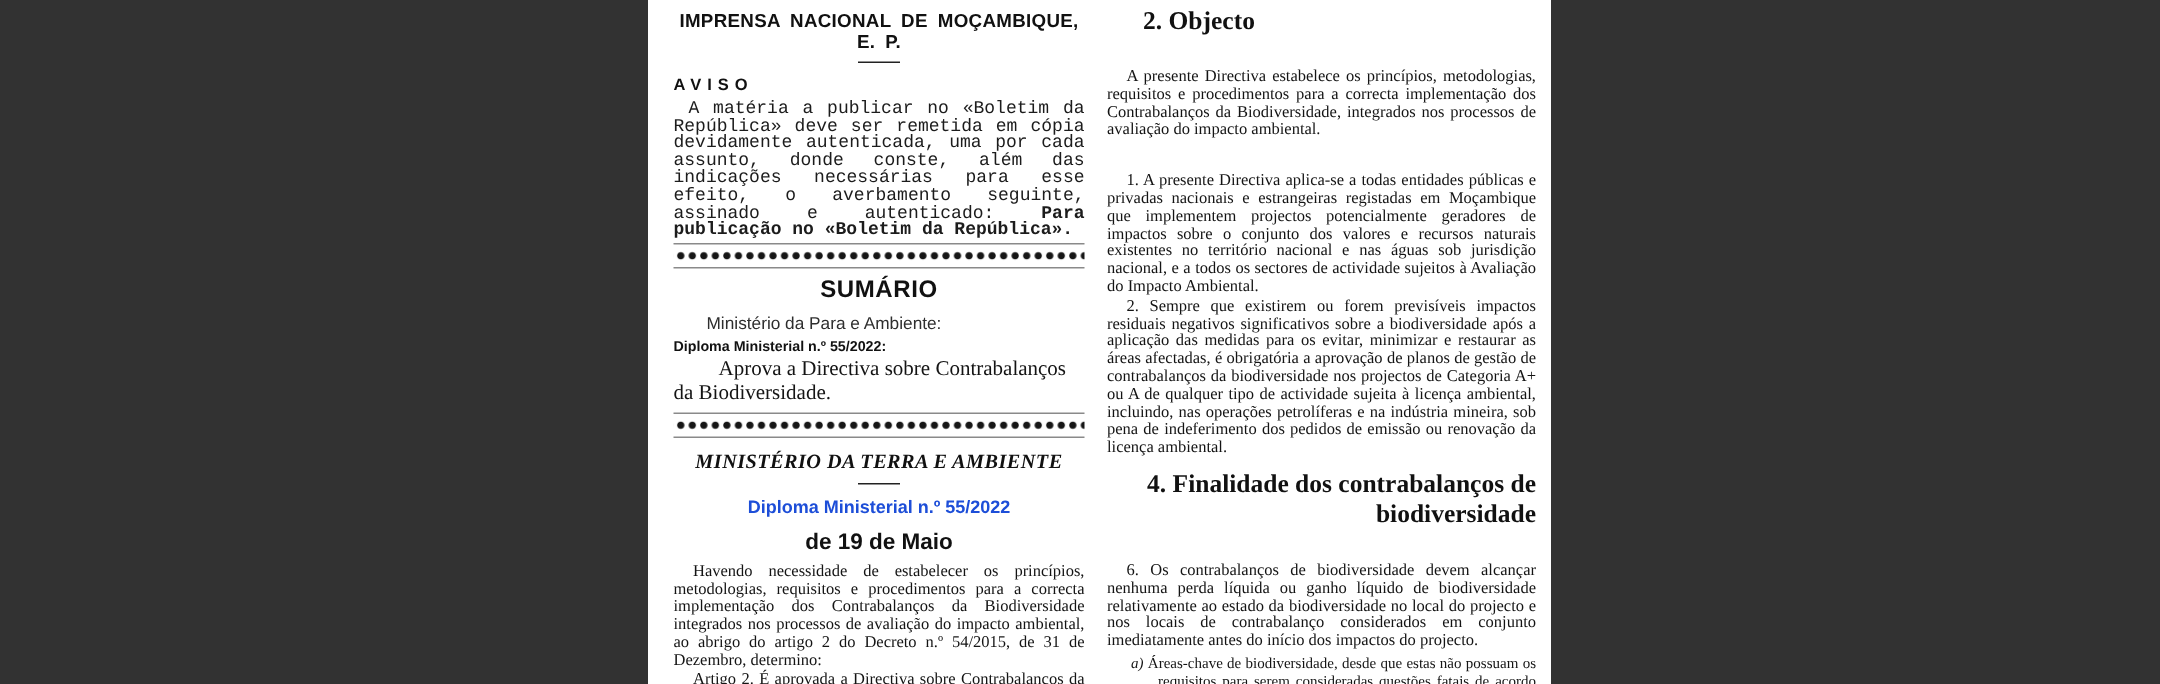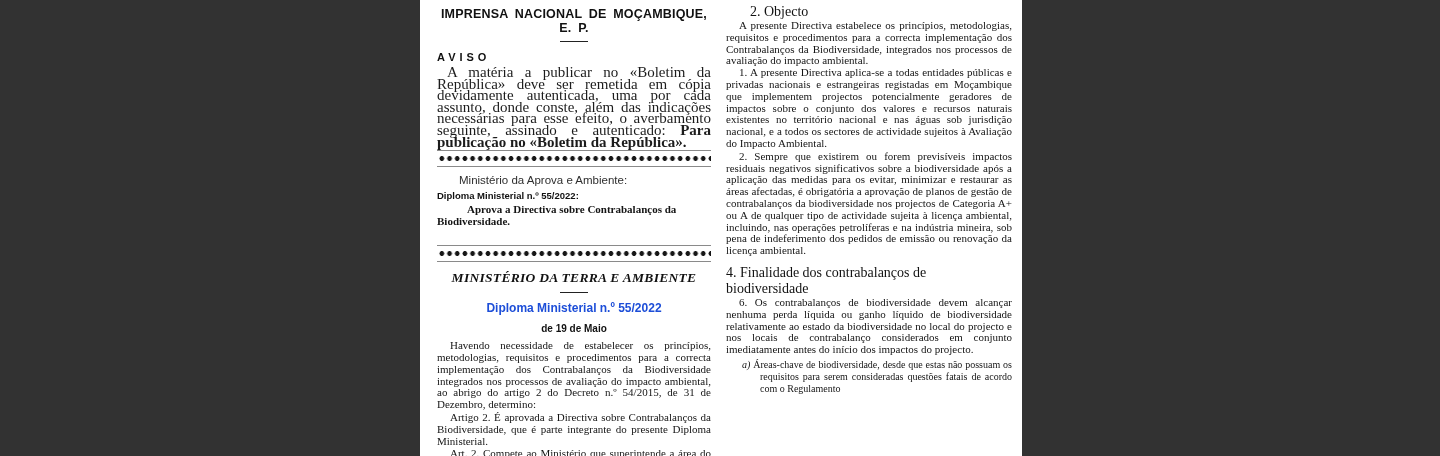--- a/index.html
+++ b/index.html
@@ -5,21 +5,21 @@
   * { box-sizing: border-box; }
   html, body { margin: 0; padding: 0; }
   body {
     width: 1440px; height: 456px;
     background: #323232;
     overflow: hidden;
     font-family: "Liberation Serif", serif;
     position: relative;
   }
   .paper {
-    position: absolute; left: 420px; top: 0;
+    position: absolute; left: 432px; top: 0;
     width: 602px; height: 456px;
     background: #ffffff;
     color: #141414;
     overflow: hidden;
   }
   .col { position: absolute; top: 0; }
   .col-left  { left: 17px;  width: 274px; }
   .col-right { left: 306px; width: 286px; }
 
   
@@ -33,22 +33,22 @@
     width: 28px; height: 0;
     border-top: 1.5px solid #222;
     margin: 6px auto 0 auto;
   }
   .aviso-title {
     font-family: "Liberation Sans", sans-serif;
     font-size: 11px; font-weight: bold; text-align: left;
     letter-spacing: 4px; margin-top: 9px; color: #111;
   }
   .aviso-body {
-    font-family: Liberation Serif, serif;
-    font-size: 15px; line-height: 11.6px;
+    font-family: Liberation Mono, monospace;
+    font-size: 12px; line-height: 11.6px;
     text-align: justify; text-indent: 10px;
     margin: 4px 0 0 0; color: #1c1c1c;
   }
   .aviso-bold { font-weight: bold; }
 
   
   .dotsep {
     margin-top: 2px; height: 17px;
     border-top: 1px solid #8a8a8a;
     border-bottom: 1px solid #8a8a8a;
@@ -66,52 +66,52 @@
   }
   .ministry-line {
     font-family: "Liberation Sans", sans-serif;
     font-size: 11.5px; margin: 7px 0 0 0; text-indent: 22px; color: #2e2e2e;
   }
   .diploma-ref {
     font-family: "Liberation Sans", sans-serif;
     font-size: 9.5px; font-weight: bold; margin: 4px 0 0 0; color: #111;
   }
   .diploma-desc {
-    font-size: 11px; margin: 2px 0 18px 0; text-indent: 30px; color: #141414; font-weight: bold;
+    font-size: 14px; margin: 2px 0 4px 0; text-indent: 30px; color: #141414;
   }
 
   .ministerio-heading {
     font-size: 13.5px; font-weight: bold; text-align: center;
     letter-spacing: 0.3px; margin-top: 8px; color: #111; font-style: italic;
   }
   .diploma-title {
     font-family: "Liberation Sans", sans-serif;
     font-size: 12px; font-weight: bold; text-align: center;
     margin-top: 8px; color: #1d4ed8;
   }
   .date-line {
     font-family: "Liberation Sans", sans-serif;
-    font-size: 10px; font-weight: bold; text-align: center;
+    font-size: 15px; font-weight: bold; text-align: center;
     margin-top: 8px; color: #111;
   }
 
   .body-p {
     font-size: 11px; line-height: 11.8px;
     text-align: justify; text-indent: 13px;
     margin: 1px 0 0 0; color: #141414;
   }
   .body-p.first { margin-top: 6px; }
 
   .section-heading {
-    font-size: 14px; font-weight: normal;
+    font-size: 17px; font-weight: bold;
     margin: 8px 0 0 0; text-indent: 24px; color: #111;
   }
-  .section-heading.centered { text-indent: 0; text-align: left; }
+  .section-heading.centered { text-indent: 0; text-align: right; }
   .col-right .section-heading.top { margin-top: 4px; }
-  .col-right .body-p.after-heading { margin-top: 0; }
+  .col-right .body-p.after-heading { margin-top: 22px; }
 
   .list-item {
     font-size: 10px; line-height: 11.8px;
     text-align: justify;
     margin: 3px 0 16px 0;
     padding-left: 34px; text-indent: -18px;
     color: #141414;
   }
   .list-marker { font-style: italic; }
 </style>
@@ -125,22 +125,23 @@
     <div class="masthead-title">IMPRENSA NACIONAL DE MOÇAMBIQUE, E. P.</div>
 
     <div class="rule-short"></div>
 
     <div class="aviso-title">AVISO</div>
 
     <p class="aviso-body"><span>A matéria a publicar no «Boletim da República» deve ser remetida em cópia devidamente autenticada, uma por cada assunto, donde conste, além das indicações necessárias para esse efeito, o averbamento seguinte, assinado e autenticado: </span><span class="aviso-bold">Para publicação no «Boletim da República».</span></p>
 
     <div class="dotsep"></div>
 
+    <div class="sumario-title">SUMÁRIO</div>
 
-    <p class="ministry-line">Ministério da Aprova e Ambiente:</p>
+    <p class="ministry-line">Ministério da Para e Ambiente:</p>
 
     <p class="diploma-ref">Diploma Ministerial n.º 55/2022:</p>
 
     <p class="diploma-desc">Aprova a Directiva sobre Contrabalanços da Biodiversidade.</p>
 
     <div class="dotsep second"></div>
 
     <div class="ministerio-heading">MINISTÉRIO DA TERRA E AMBIENTE</div>
 
     <div class="rule-short"></div>

